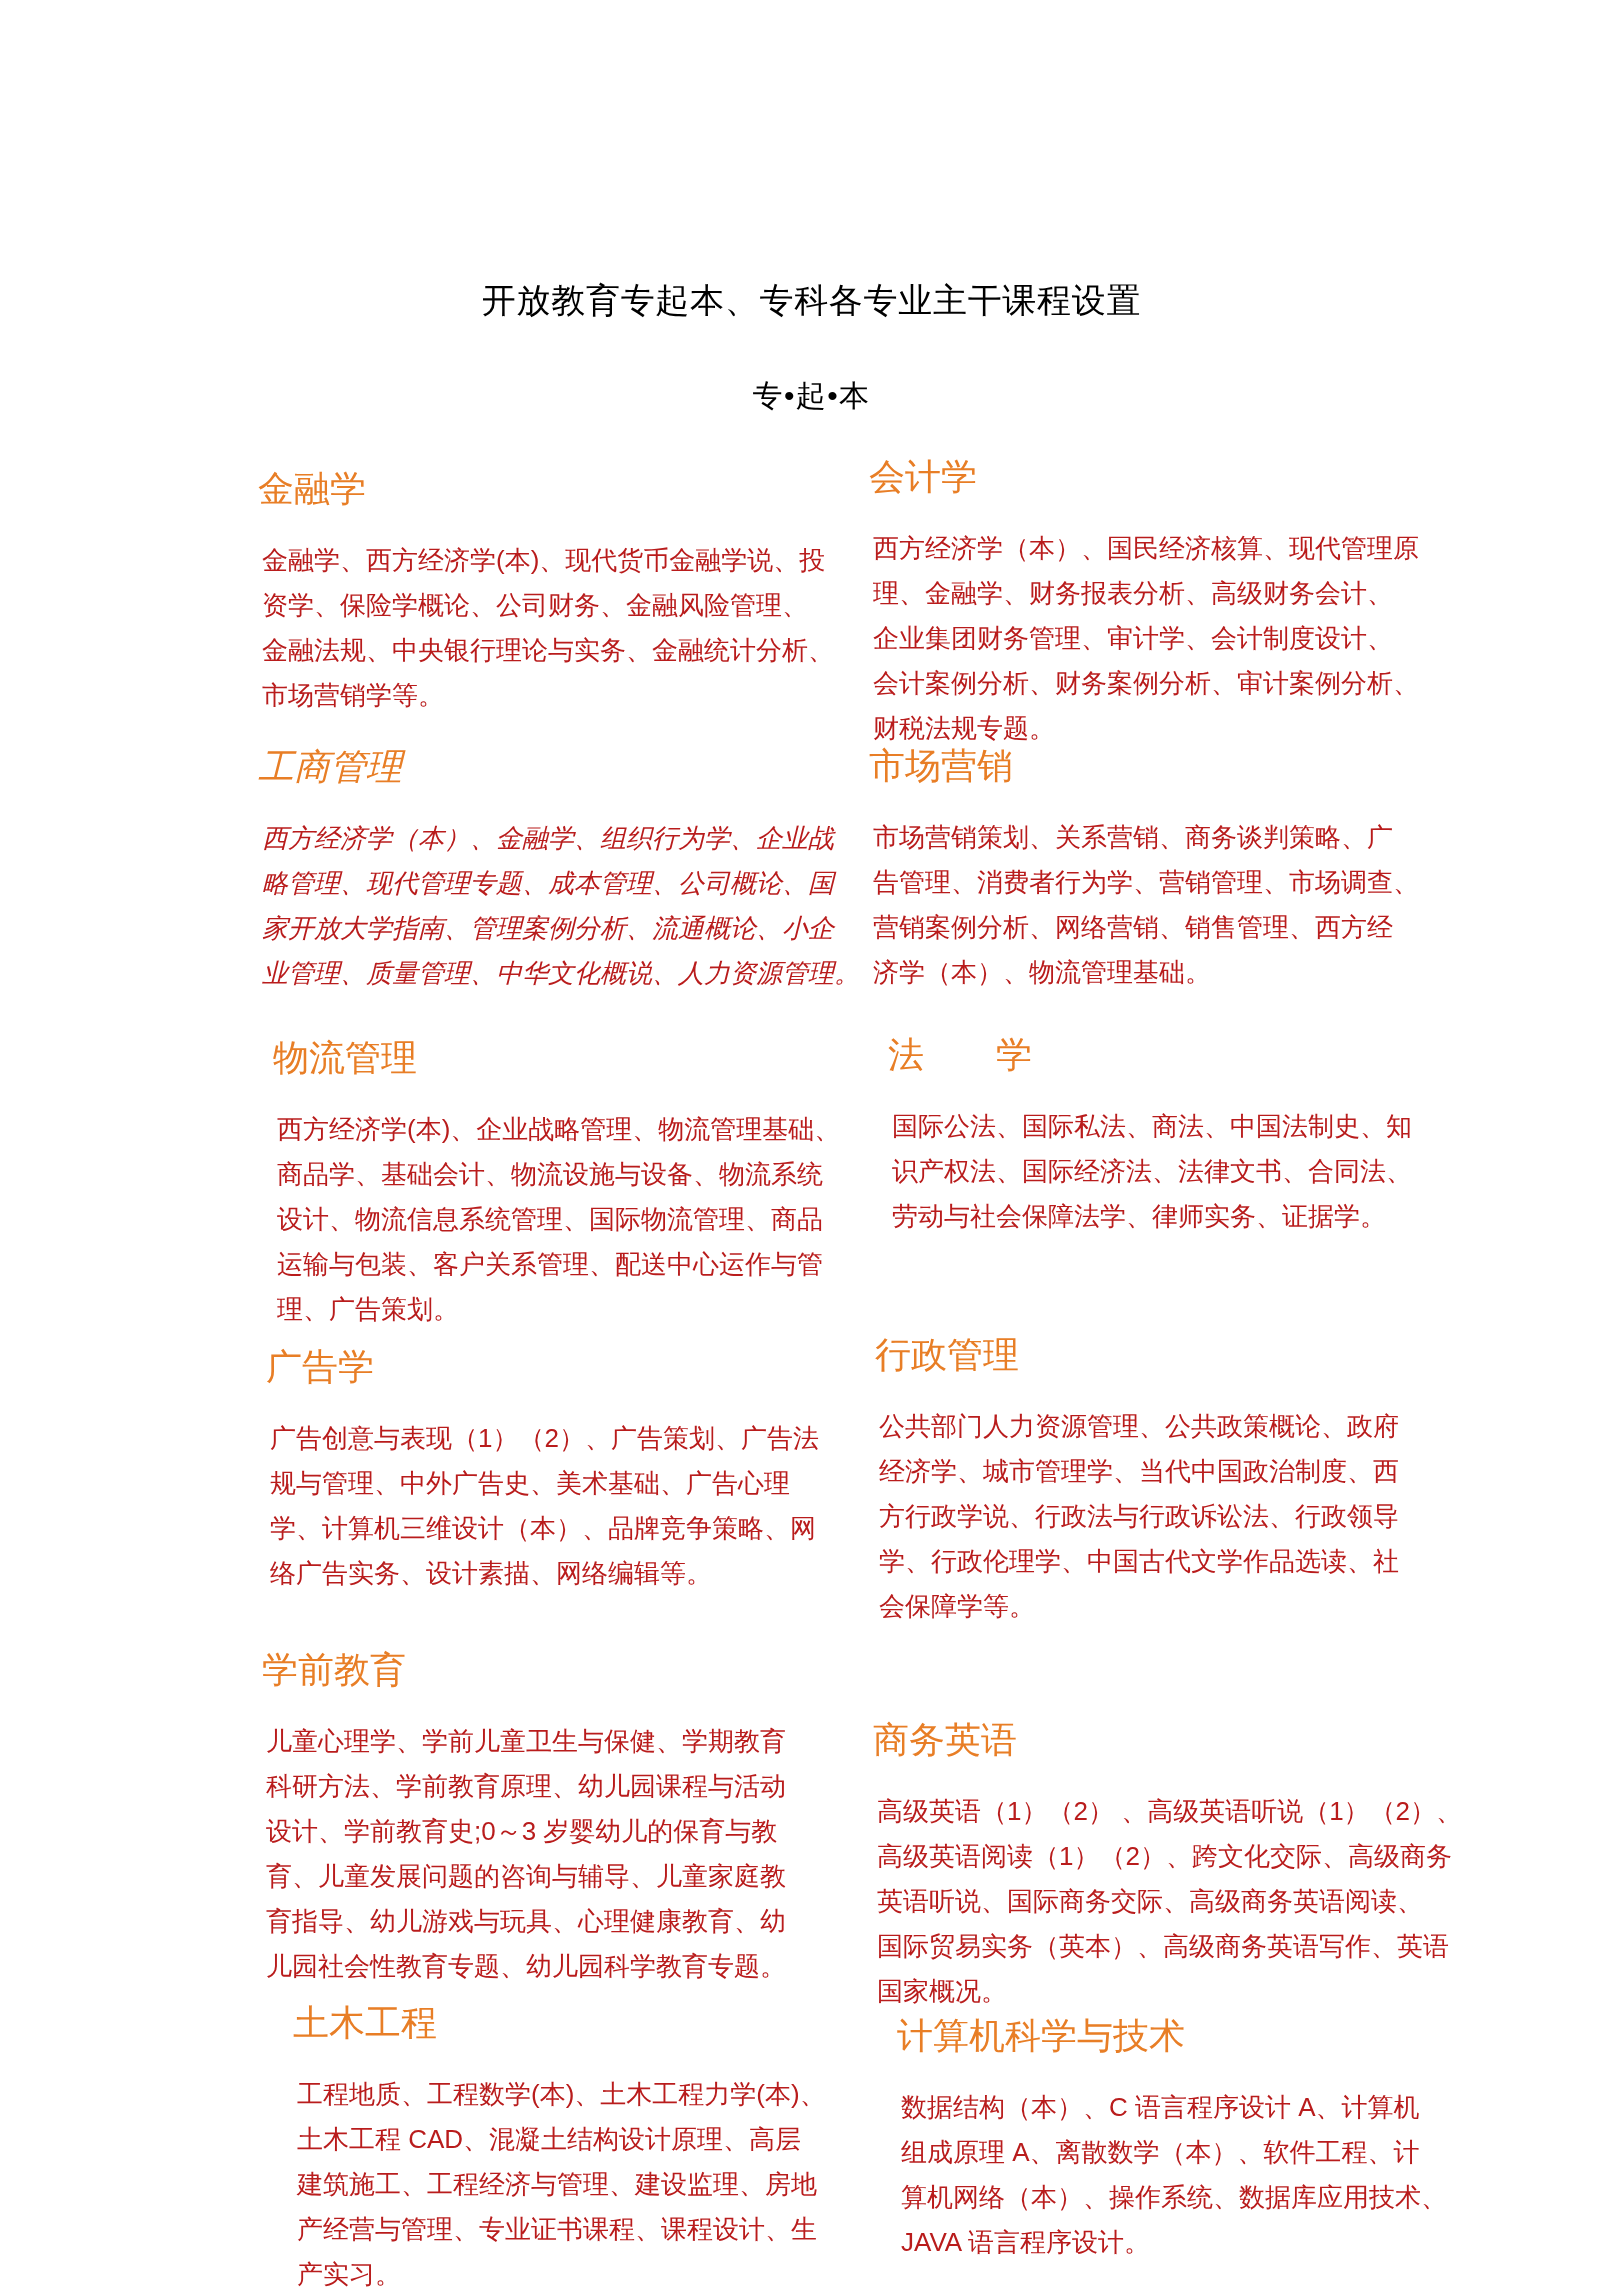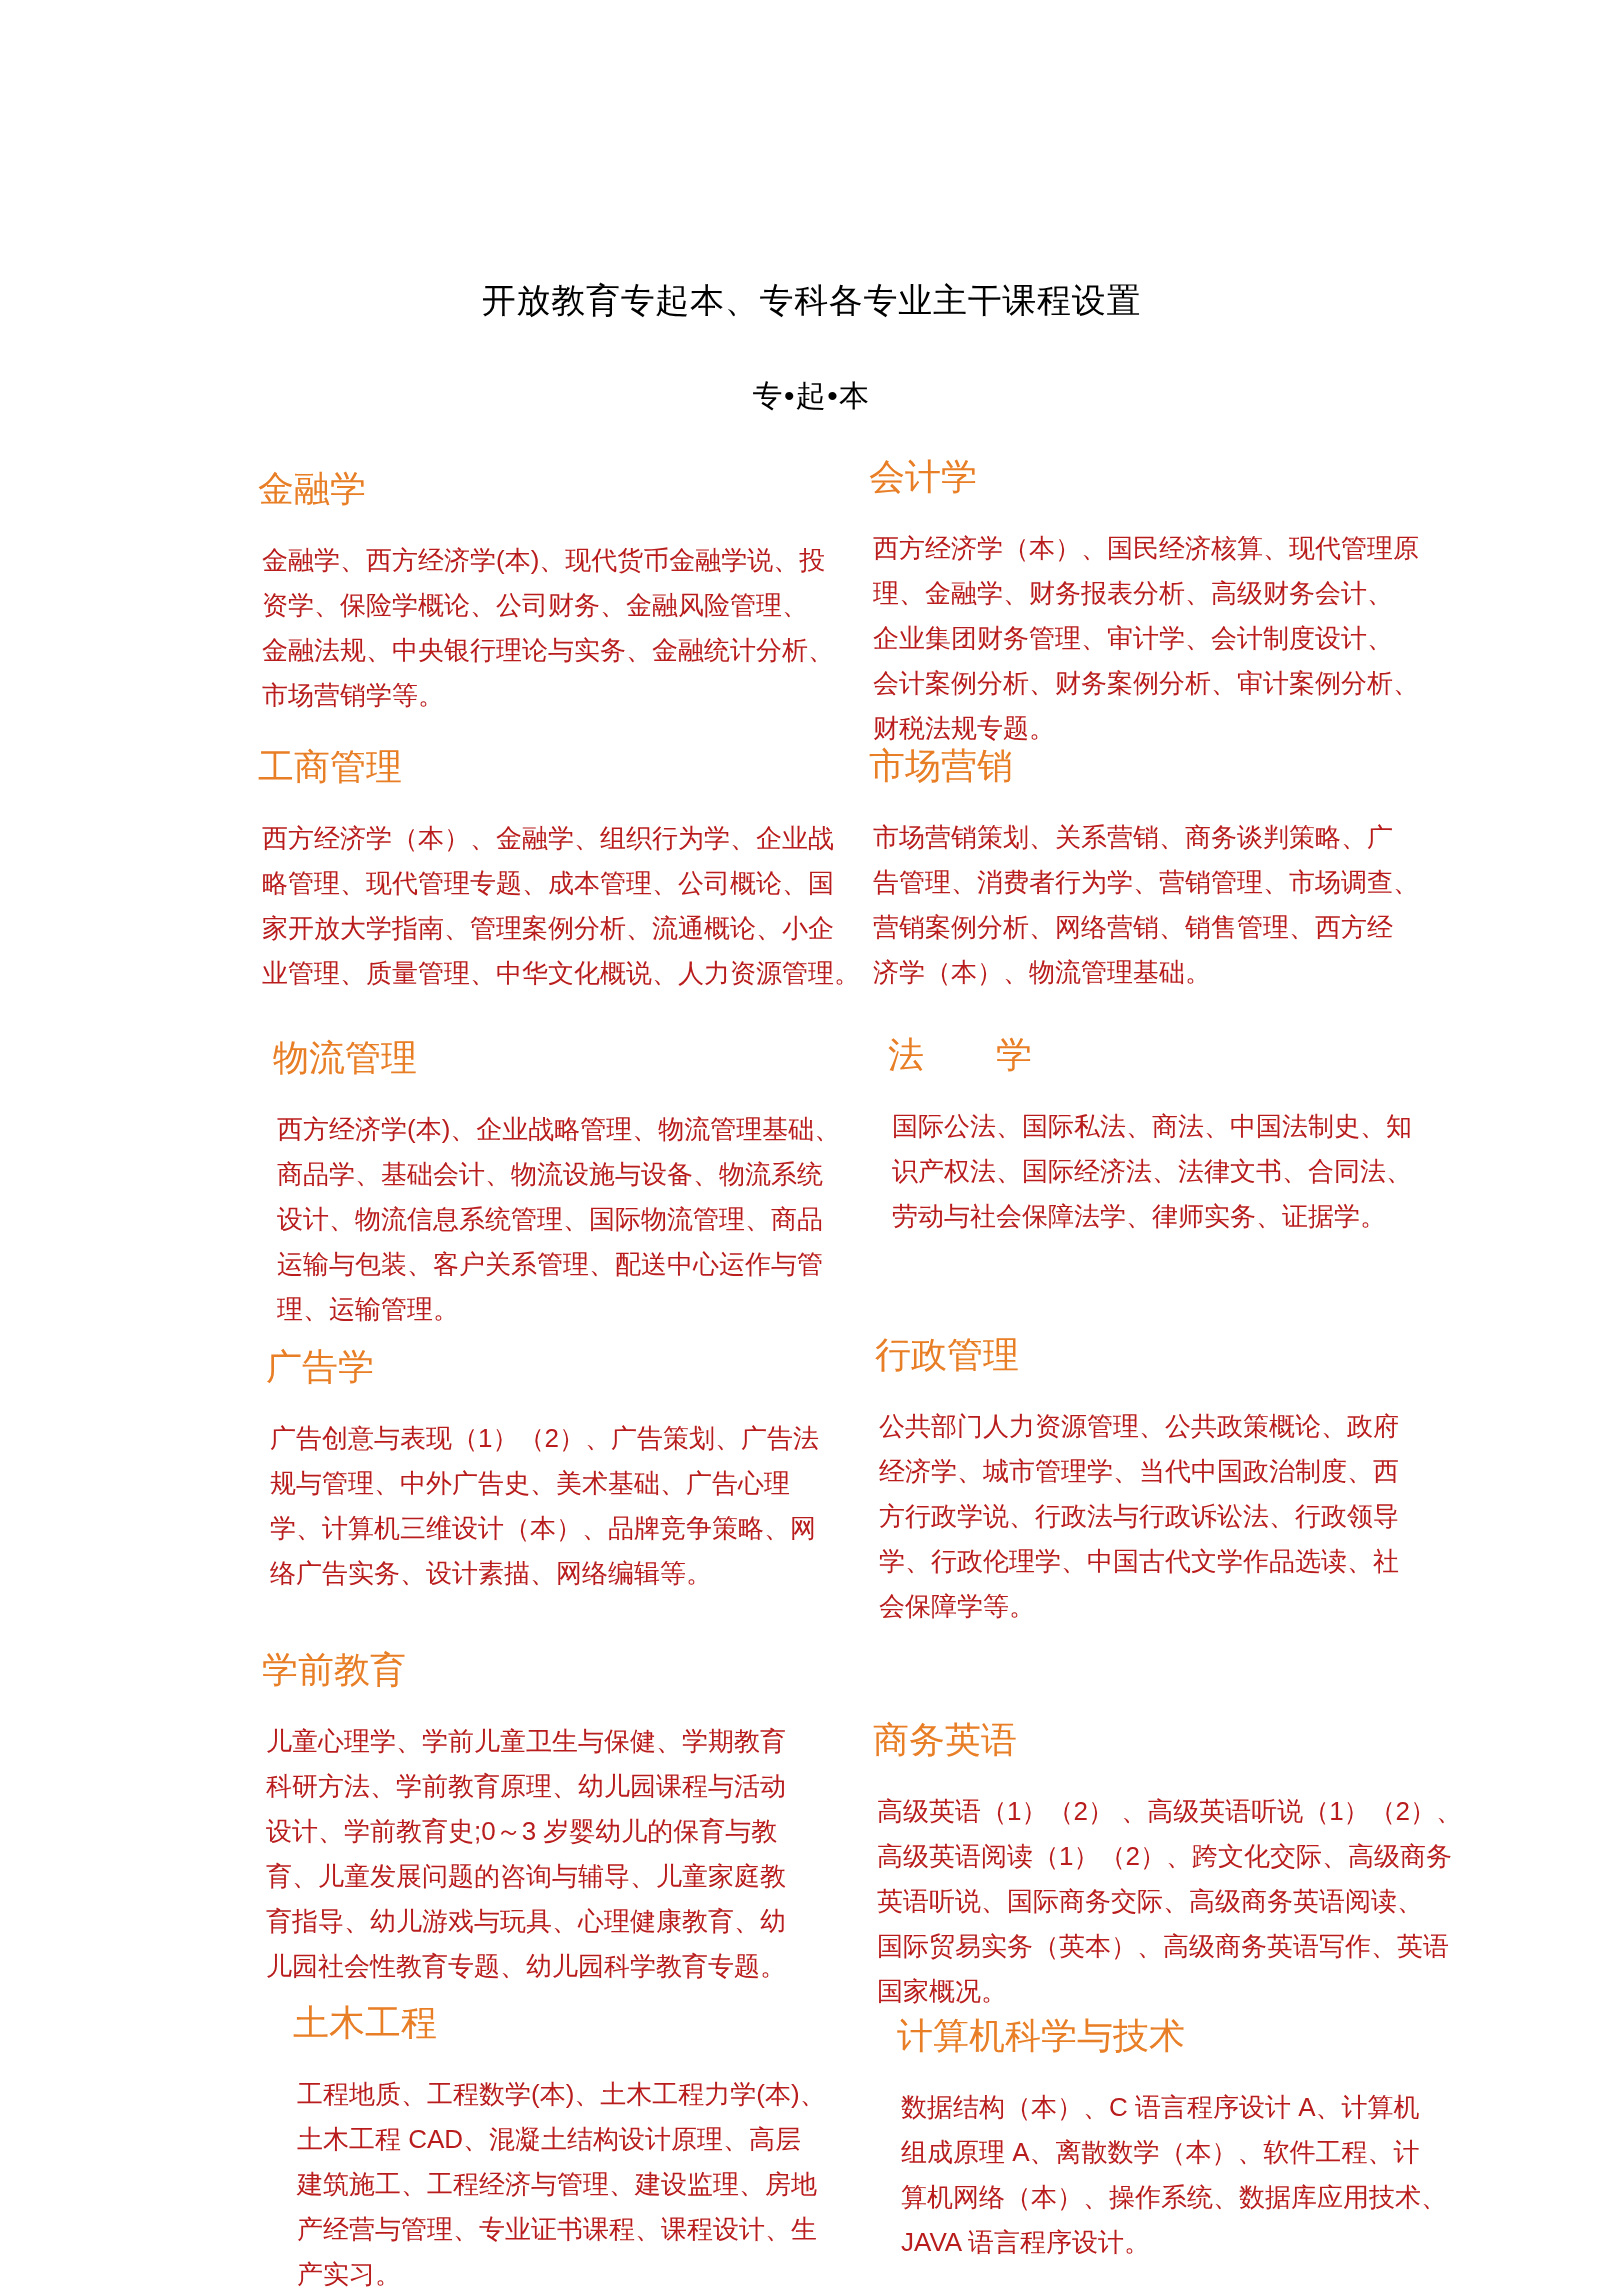--- a/index.html
+++ b/index.html
@@ -46,21 +46,21 @@
   .sec-b {
     font-size: 26px;
     font-weight: 400;
     color: #b91c1c;
     line-height: 45px;
     margin: 4px;
     white-space: pre-line;
   }
   
   .s-l1 { left: 258px;  top: 472px; }
-  .s-l2 { left: 258px;  top: 750px; }
+  .s-l2 { left: 258px;  top: 750px; font-style: italic; }
   .s-l3 { left: 273px;  top: 1041px; }
   .s-l4 { left: 266px;  top: 1350px; }
   .s-l5 { left: 262px;  top: 1653px; }
   .s-l6 { left: 293px;  top: 2006px; }
   
   .s-r1 { left: 869px; top: 460px; }
   .s-r2 { left: 869px; top: 749px; }
   .s-r3 { left: 888px; top: 1038px; }
   .s-r4 { left: 875px; top: 1338px; }
   .s-r5 { left: 873px; top: 1723px; }
@@ -87,21 +87,21 @@
 家开放大学指南、管理案例分析、流通概论、小企
 业管理、质量管理、中华文化概说、人力资源管理。</p>
 </section>
 
 <section class="sec s-l3">
   <h2 class="sec-h">物流管理</h2>
   <p class="sec-b">西方经济学(本)、企业战略管理、物流管理基础、
 商品学、基础会计、物流设施与设备、物流系统
 设计、物流信息系统管理、国际物流管理、商品
 运输与包装、客户关系管理、配送中心运作与管
-理、运输管理。</p>
+理、广告策划。</p>
 </section>
 
 <section class="sec s-l4">
   <h2 class="sec-h">广告学</h2>
   <p class="sec-b">广告创意与表现（1）（2）、广告策划、广告法
 规与管理、中外广告史、美术基础、广告心理
 学、计算机三维设计（本）、品牌竞争策略、网
 络广告实务、设计素描、网络编辑等。</p>
 </section>
 

